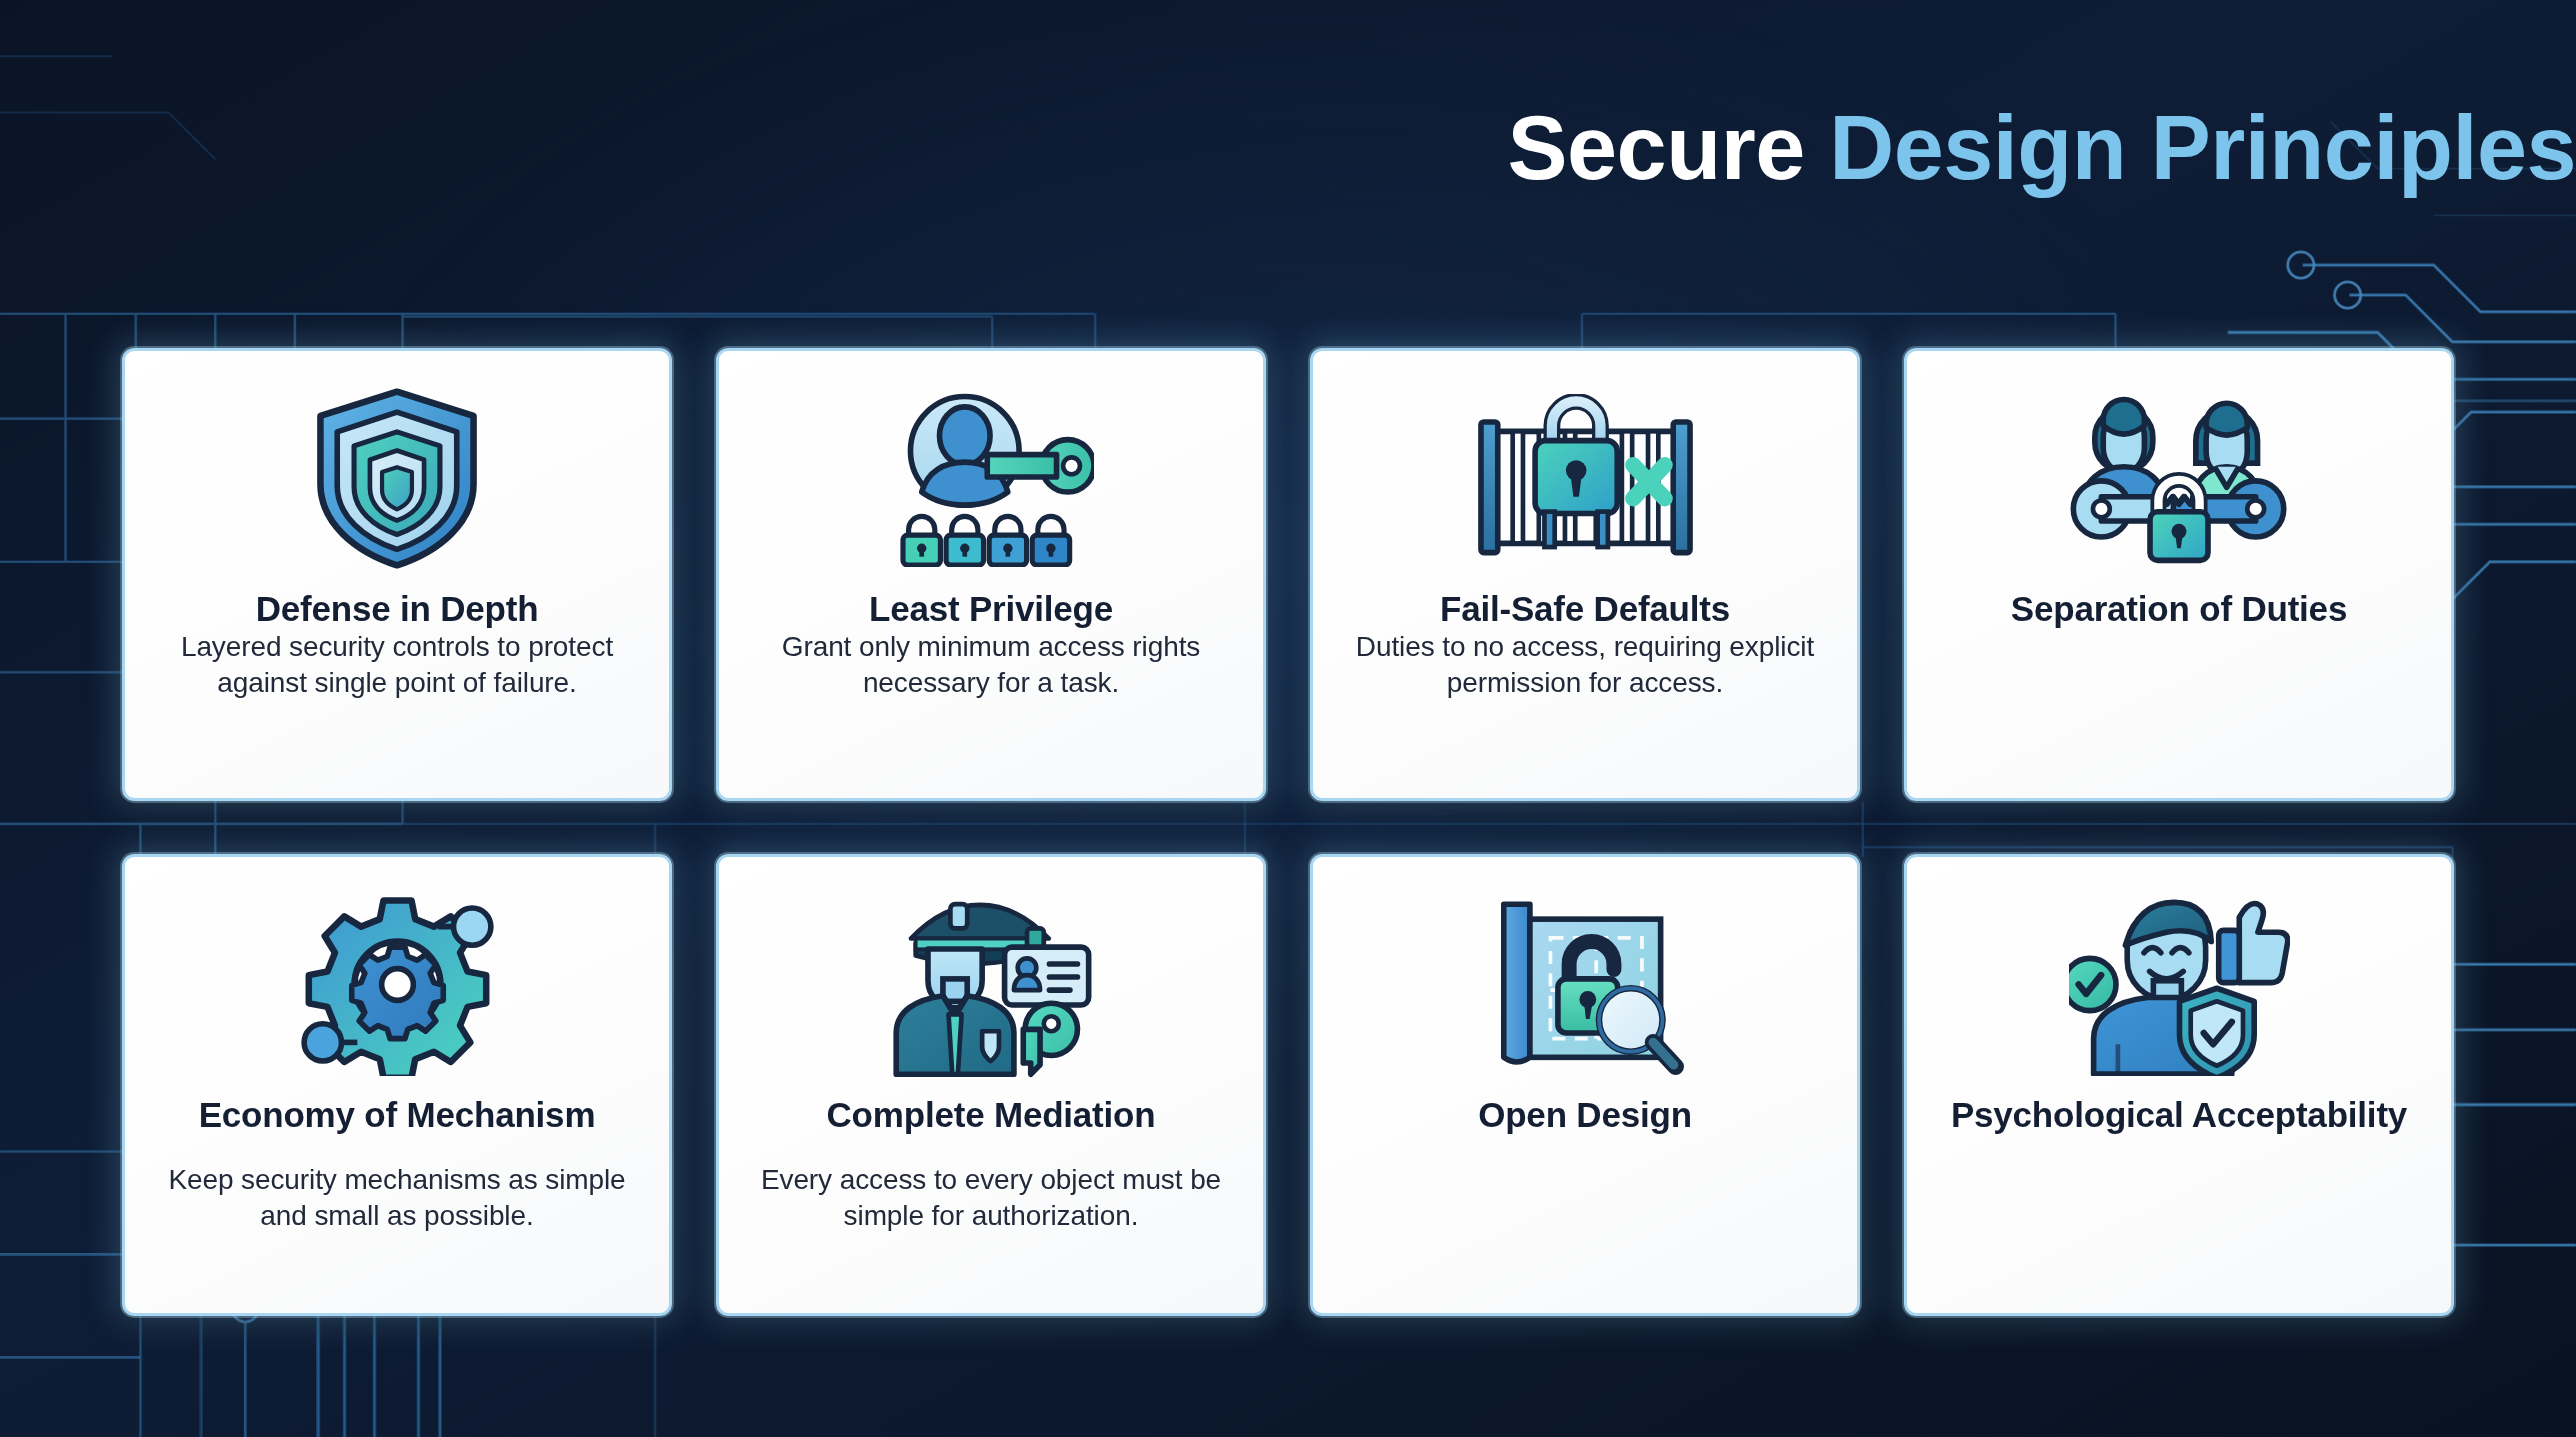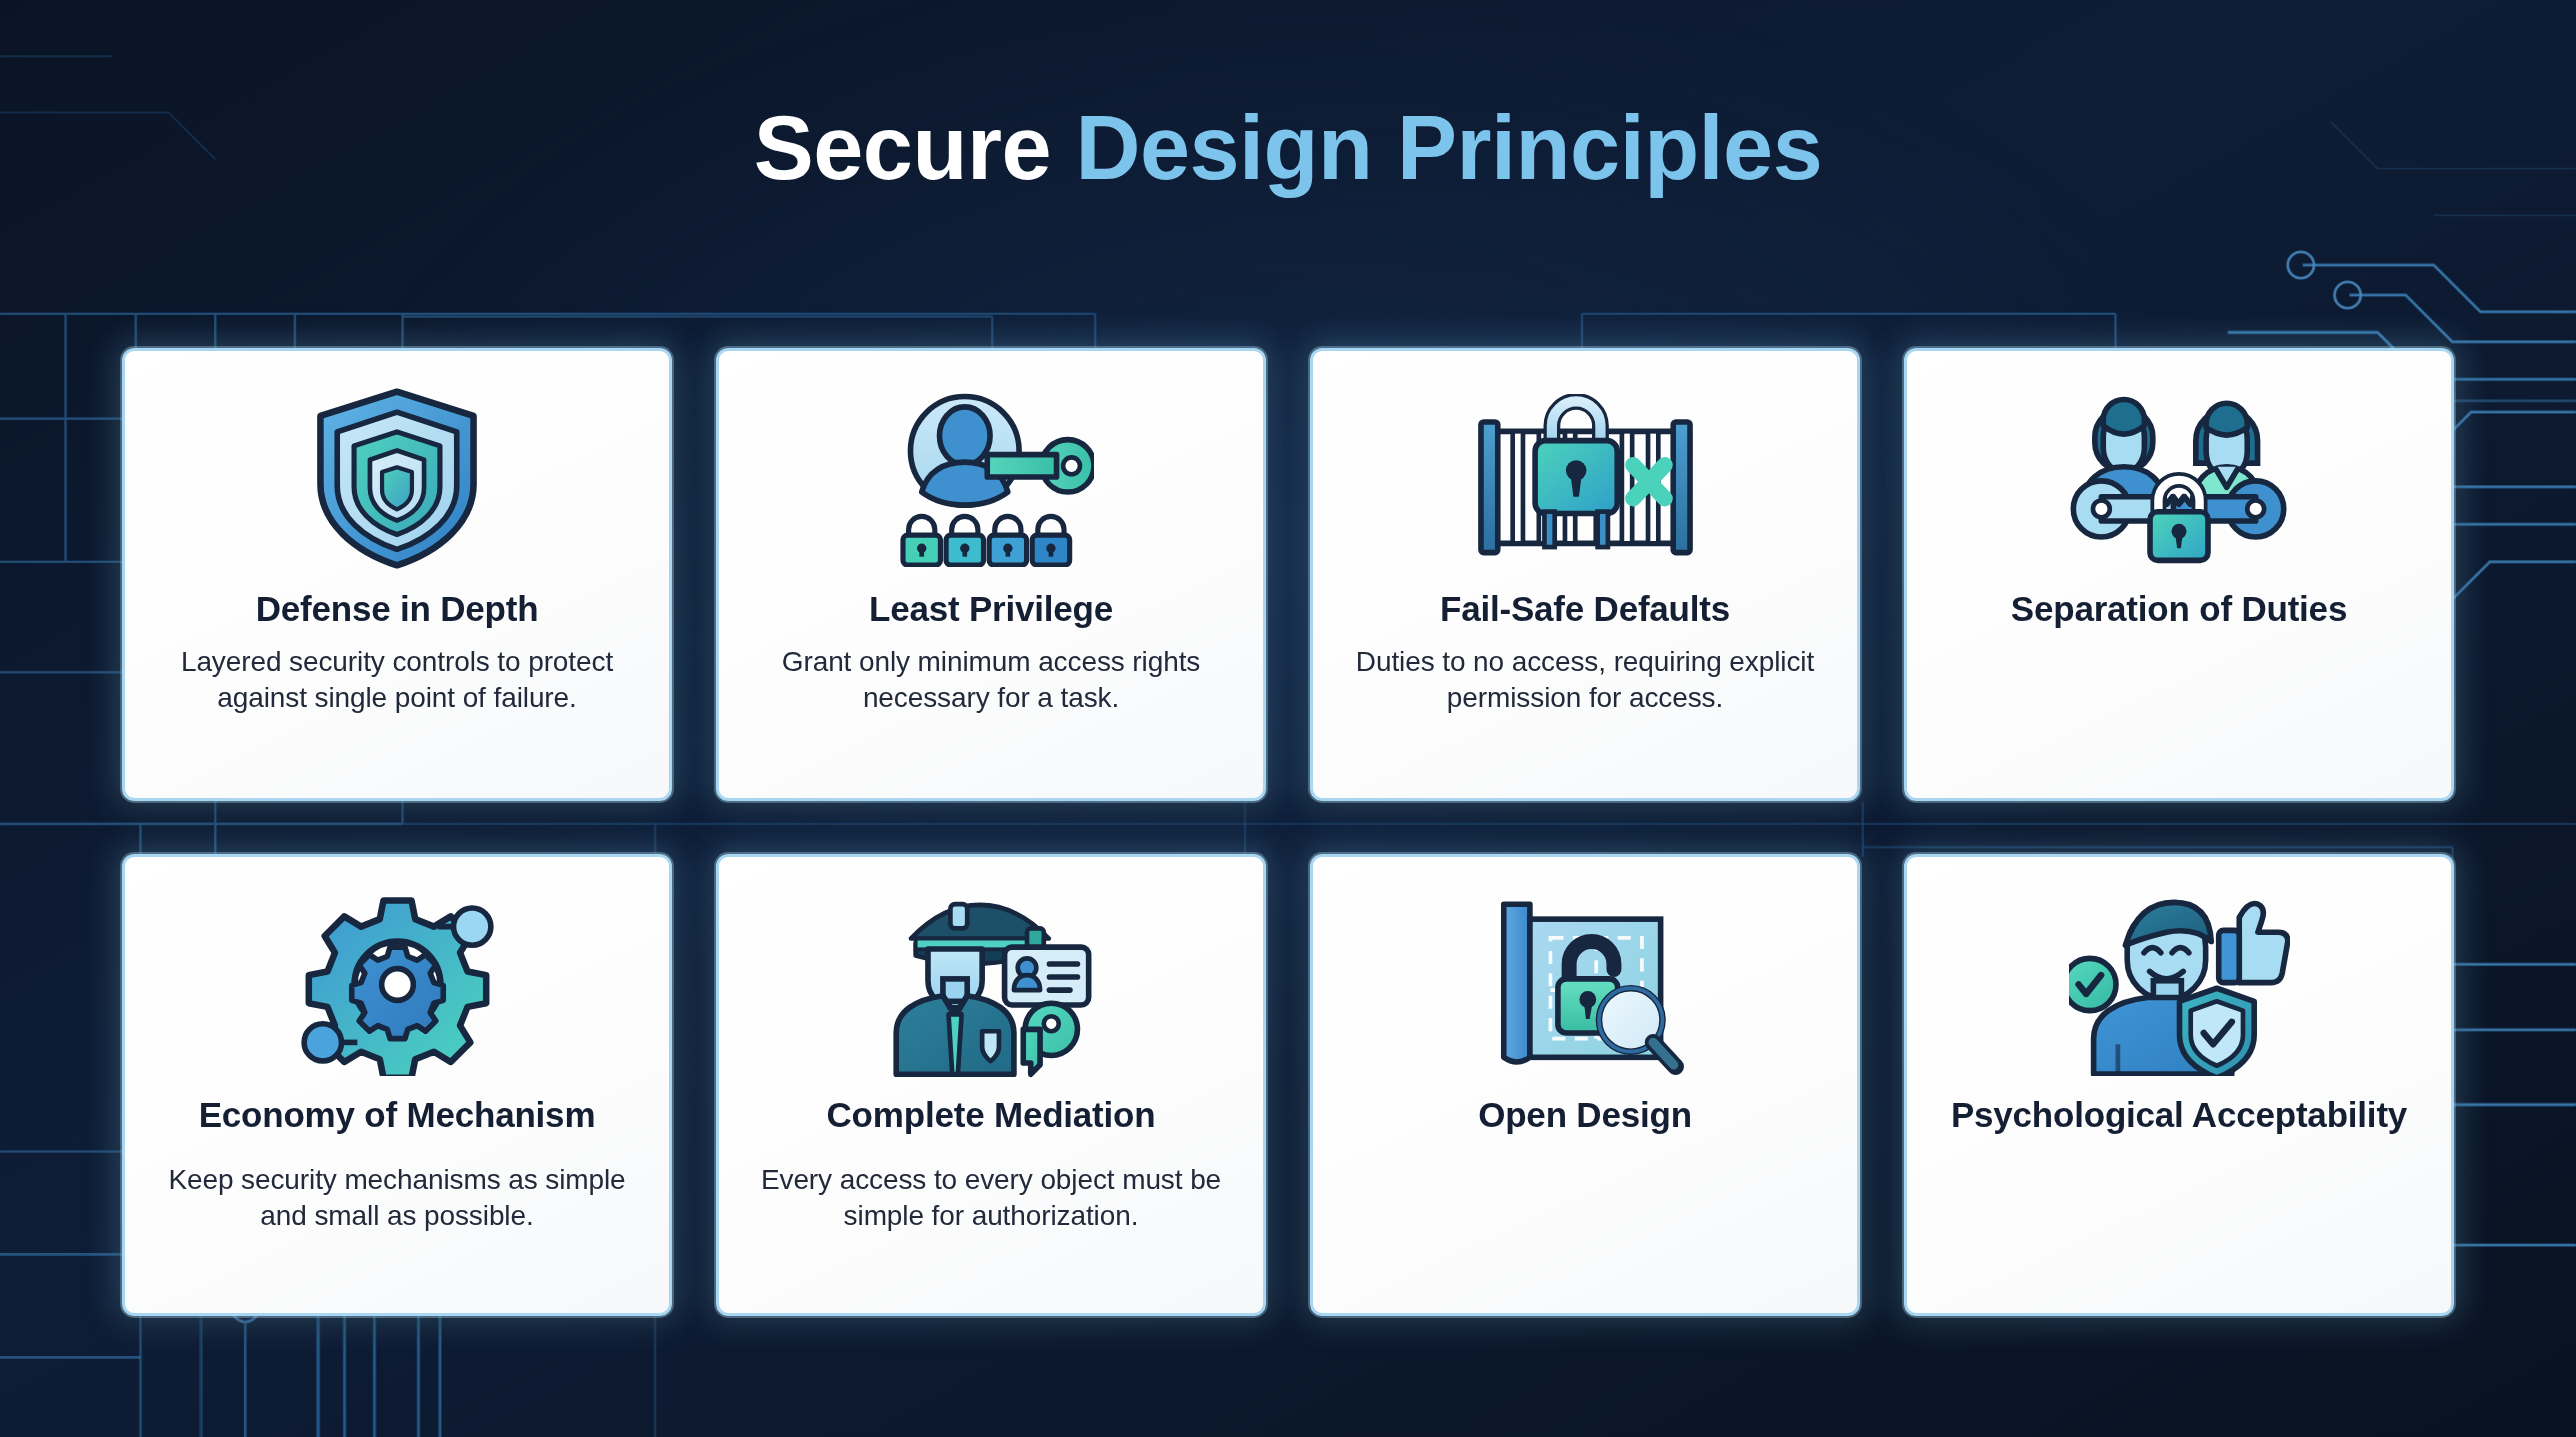--- a/index.html
+++ b/index.html
@@ -33,21 +33,21 @@
       radial-gradient(ellipse 1404px 842px at 50% 38%, rgba(22,44,78,0.55) 0%, rgba(11,22,41,0) 70%);
     pointer-events: none;
   }
 
   
   .title-wrap {
     position: absolute;
     top: 101px;
     left: 0;
     width: 2576px;
-    text-align: center;
+    text-align: right;
     z-index: 5;
   }
   .title {
     font-size: 90px;
     font-weight: bold;
     letter-spacing: -0.5px;
     line-height: 1.05;
     white-space: nowrap;
   }
   .title .w1 { color: #ffffff; }
@@ -101,21 +101,20 @@
     margin-top: 17px;
     letter-spacing: -0.2px;
   }
 
   .card-desc {
     font-size: 28px;
     font-weight: normal;
     color: #22293a;
     text-align: center;
     line-height: 1.27;
-    margin-top: 15px;
     letter-spacing: -0.1px;
   }
 
   
   .card.tight .card-desc { margin-top: 27px; }
 </style>
 </head>
 <body>
 
 <svg id="bg-circuit" viewBox="0 0 2752 1536" xmlns="http://www.w3.org/2000/svg">

